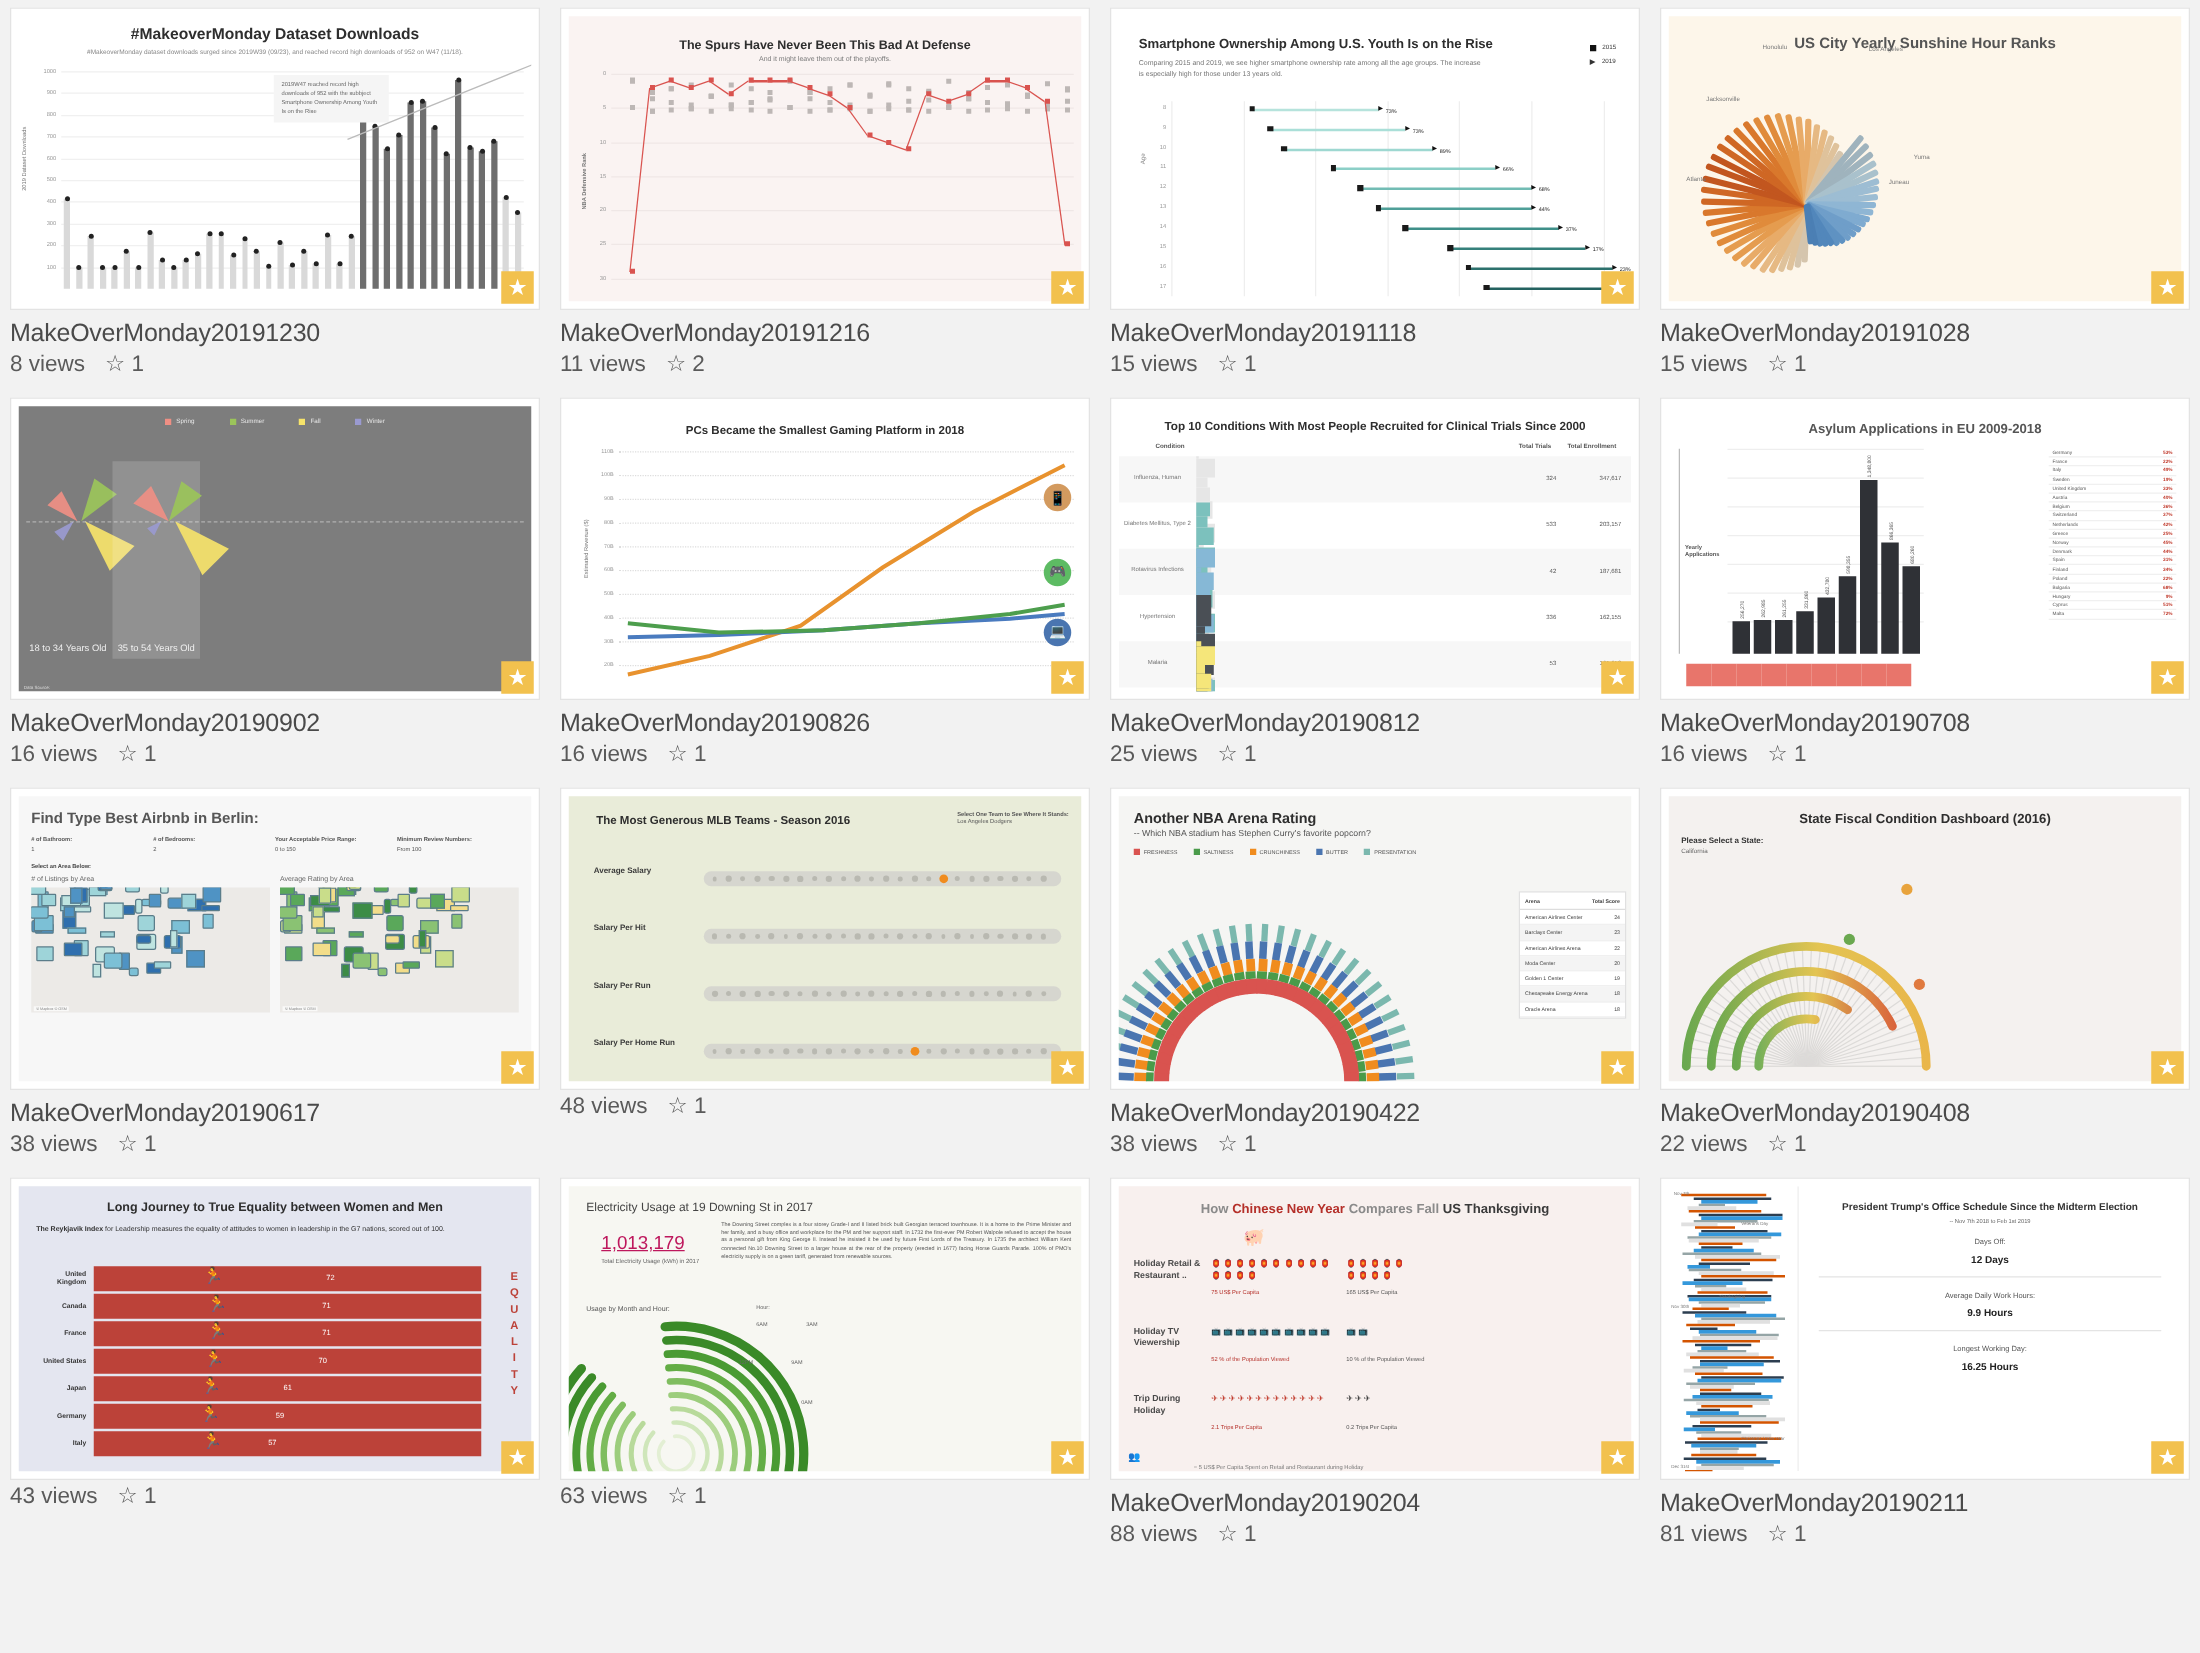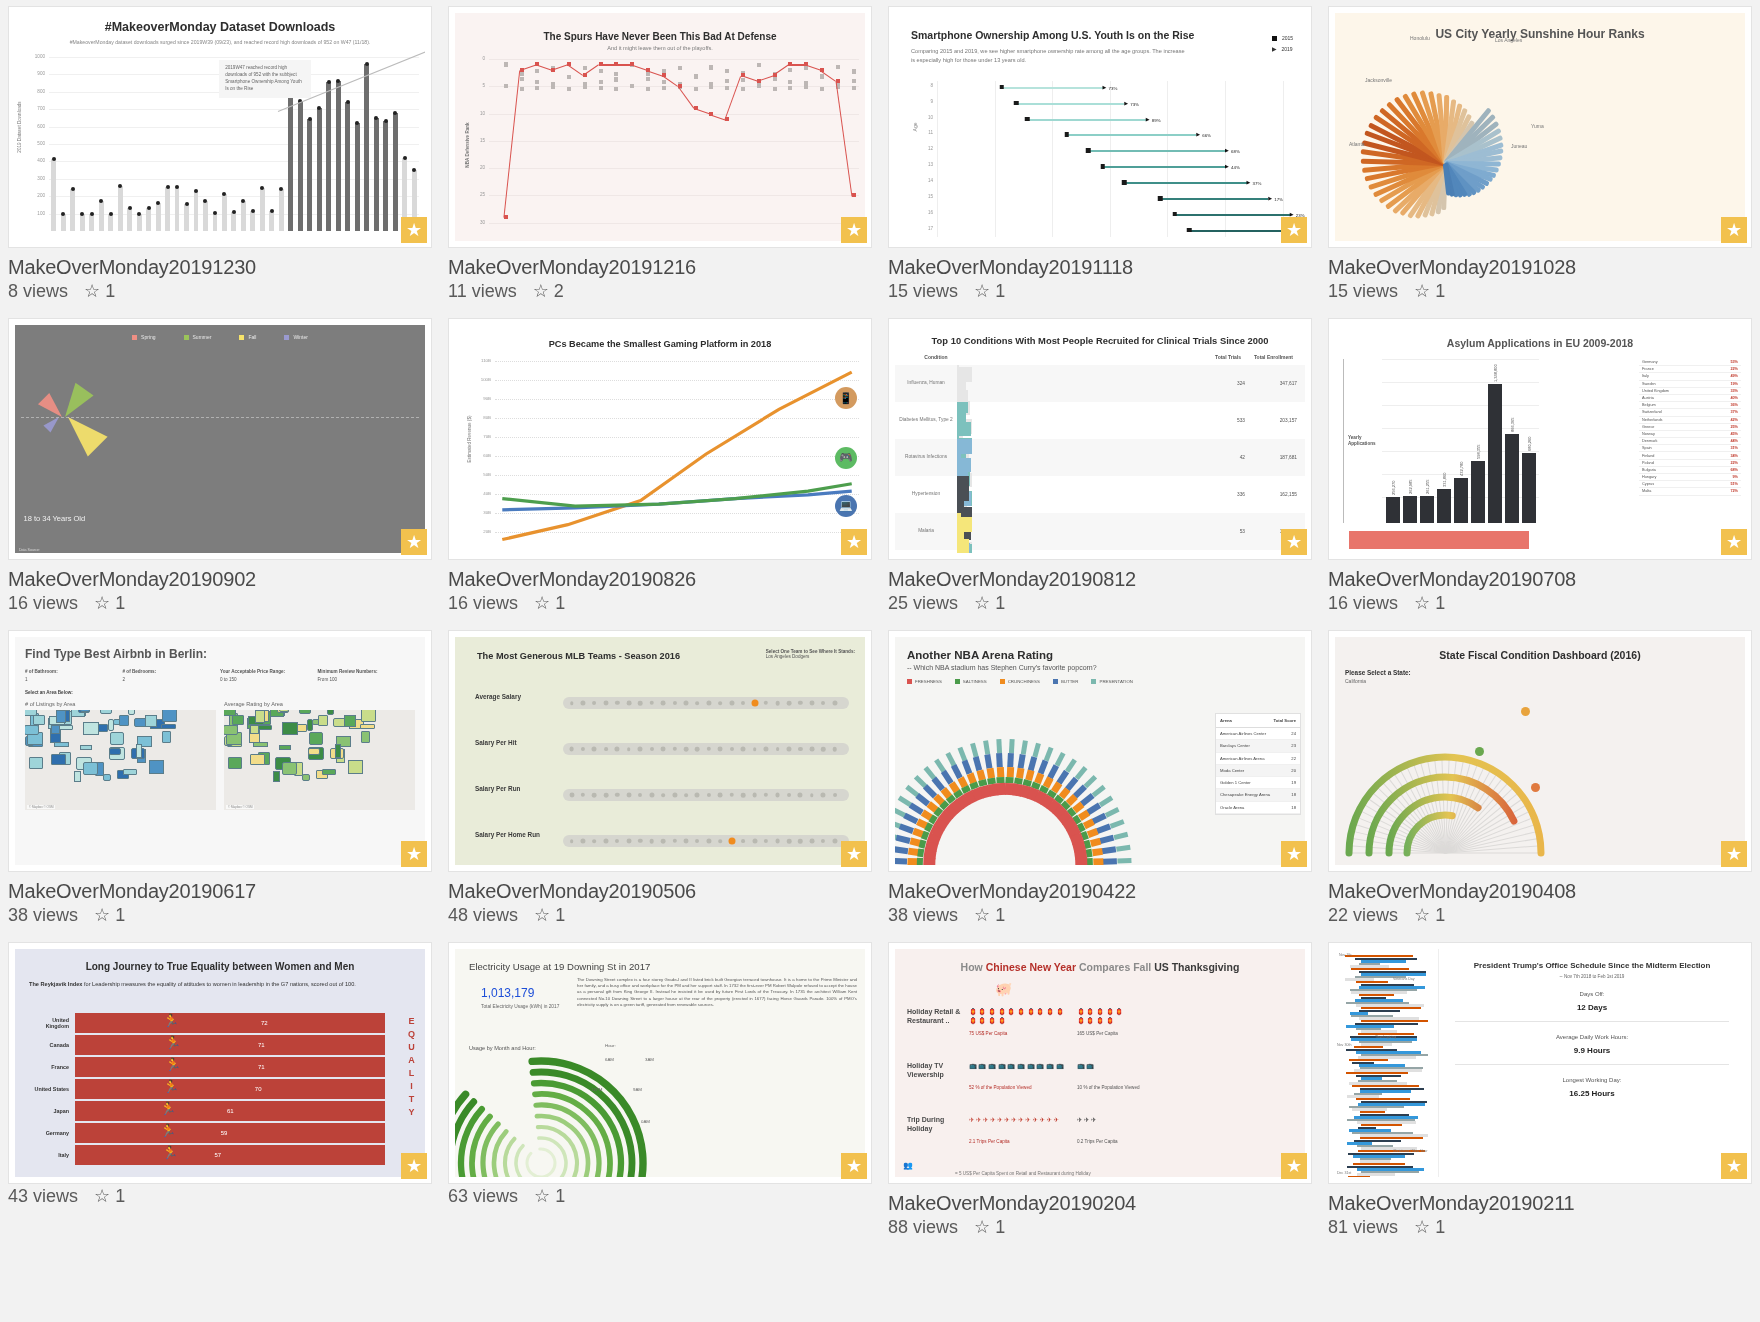--- a/index.html
+++ b/index.html
@@ -192,21 +192,21 @@
   .c13 .r { display:flex; align-items:center; height:20px; margin-bottom:2px; }
   .c13 .rn { width:46px; text-align:right; font-size:5.4px; font-weight:bold; color:#333; padding-right:6px; line-height:1.15; }
   .c13 .rb { flex:1; background:#bc4239; height:100%; position:relative; }
   .c13 .rv { position:absolute; color:#fff; font-size:6px; top:50%; transform:translateY(-50%); }
   .c13 .eq { position:absolute; right:10px; top:66px; font-size:9px; font-weight:bold; color:#bc4239; line-height:1.45; text-align:center; }
   .c13 .run { position:absolute; color:#f2d024; font-size:13px; }
 
   
   .c14 { background:#f7f7f2; width:100%; height:100%; position:relative; }
   .c14 .t { font-size:9.6px; text-align:left; padding:12px 0 0 14px; color:#444; }
-  .c14 .big { font-size:12px; color:#1d4ed8; padding:14px 0 0 26px; }
+  .c14 .big { font-size:15px; color:#be185d; padding:14px 0 0 26px;text-decoration:underline; }
   .c14 .bsub { font-size:4.8px; color:#666; padding:4px 0 0 26px; }
   .c14 .body { position:absolute; left:122px; top:28px; right:8px; font-size:4.3px; color:#555; line-height:1.45; text-align:justify; }
   .c14 .umh { font-size:5.6px; color:#555; position:absolute; left:14px; top:96px; line-height:1.35; }
   .c14 .hlab { position:absolute; font-size:4.4px; color:#666; }
 
   
   .c15 { background:#f8f0ee; width:100%; height:100%; position:relative; }
   .c15 .t { font-size:10.5px; padding-top:12px; color:#8a8a8a; }
   .c15 .t b { color:#b5302a; }
   .c15 .t .us { color:#3a3a3a; }
@@ -717,20 +717,27 @@
             </span>
         </div>
         <div id="c5plot" style="position:absolute;inset:0;">
             <div class="panel" style="left: 4px; width: 70.6667px;">
               <div class="tri" style="left: 35.3333px; top: 48px; width: 0px; height: 0px; border-left: 8.84px solid transparent; border-right: 8.84px solid transparent; border-bottom: 26px solid rgb(239, 143, 132); transform-origin: center top; transform: rotate(135deg) translateY(0px); opacity: 0.92;"></div>
               <div class="tri" style="left: 35.3333px; top: 48px; width: 0px; height: 0px; border-left: 11.56px solid transparent; border-right: 11.56px solid transparent; border-bottom: 34px solid rgb(155, 196, 90); transform-origin: center top; transform: rotate(215deg) translateY(0px); opacity: 0.92;"></div>
               <div class="tri" style="left: 35.3333px; top: 48px; width: 0px; height: 0px; border-left: 14.28px solid transparent; border-right: 14.28px solid transparent; border-bottom: 42px solid rgb(246, 227, 106); transform-origin: center top; transform: rotate(315deg) translateY(0px); opacity: 0.92;"></div>
               <div class="tri" style="left: 35.3333px; top: 48px; width: 0px; height: 0px; border-left: 5.78px solid transparent; border-right: 5.78px solid transparent; border-bottom: 17px solid rgb(154, 154, 208); transform-origin: center top; transform: rotate(45deg) translateY(0px); opacity: 0.92;"></div>
               <div class="plab">18 to 34 Years Old</div>
             </div>
+            <div class="panel" style="left: 74.6667px; width: 70.6667px; background: rgba(255, 255, 255, 0.16);">
+              <div class="tri" style="left: 35.3333px; top: 48px; width: 0px; height: 0px; border-left: 10.2px solid transparent; border-right: 10.2px solid transparent; border-bottom: 30px solid rgb(239, 143, 132); transform-origin: center top; transform: rotate(135deg) translateY(0px); opacity: 0.92;"></div>
+              <div class="tri" style="left: 35.3333px; top: 48px; width: 0px; height: 0px; border-left: 10.88px solid transparent; border-right: 10.88px solid transparent; border-bottom: 32px solid rgb(155, 196, 90); transform-origin: center top; transform: rotate(215deg) translateY(0px); opacity: 0.92;"></div>
+              <div class="tri" style="left: 35.3333px; top: 48px; width: 0px; height: 0px; border-left: 15.64px solid transparent; border-right: 15.64px solid transparent; border-bottom: 46px solid rgb(246, 227, 106); transform-origin: center top; transform: rotate(315deg) translateY(0px); opacity: 0.92;"></div>
+              <div class="tri" style="left: 35.3333px; top: 48px; width: 0px; height: 0px; border-left: 4.08px solid transparent; border-right: 4.08px solid transparent; border-bottom: 12px solid rgb(154, 154, 208); transform-origin: center top; transform: rotate(45deg) translateY(0px); opacity: 0.92;"></div>
+              <div class="plab">35 to 54 Years Old</div>
+            </div>
             <div style="position: absolute; left: 6px; right: 6px; top: 92px; border-top: 1px dashed rgba(255, 255, 255, 0.4);"></div>
           </div>
         <div class="src">Data Source:</div>
       </div>
       <div class="star-badge">★</div>
     </div>
     <div class="meta-title">MakeOverMonday20190902</div>
     <div class="meta-sub">
       <span>16 views</span>
       <span class="meta-fav">
@@ -1296,21 +1303,20 @@
               <i style="left: 79%; width: 4.58179px; height: 4.58179px;"></i>
               <i style="left: 83%; width: 4.52966px; height: 4.52966px;"></i>
               <i style="left: 87%; width: 4.84712px; height: 4.84712px;"></i>
               <i style="left: 91%; width: 4.18252px; height: 4.18252px;"></i>
               <i style="left: 95%; width: 5.023px; height: 5.023px;"></i>
             </div>
           </div>
       </div>
       <div class="star-badge">★</div>
     </div>
-    <div class="meta-title">MakeOverMonday20190506</div>
     <div class="meta-sub">
       <span>48 views</span>
       <span class="meta-fav">
         <span>☆</span>
         <span>1</span>
       </span>
     </div>
   </div>
 
   <div class="card">

